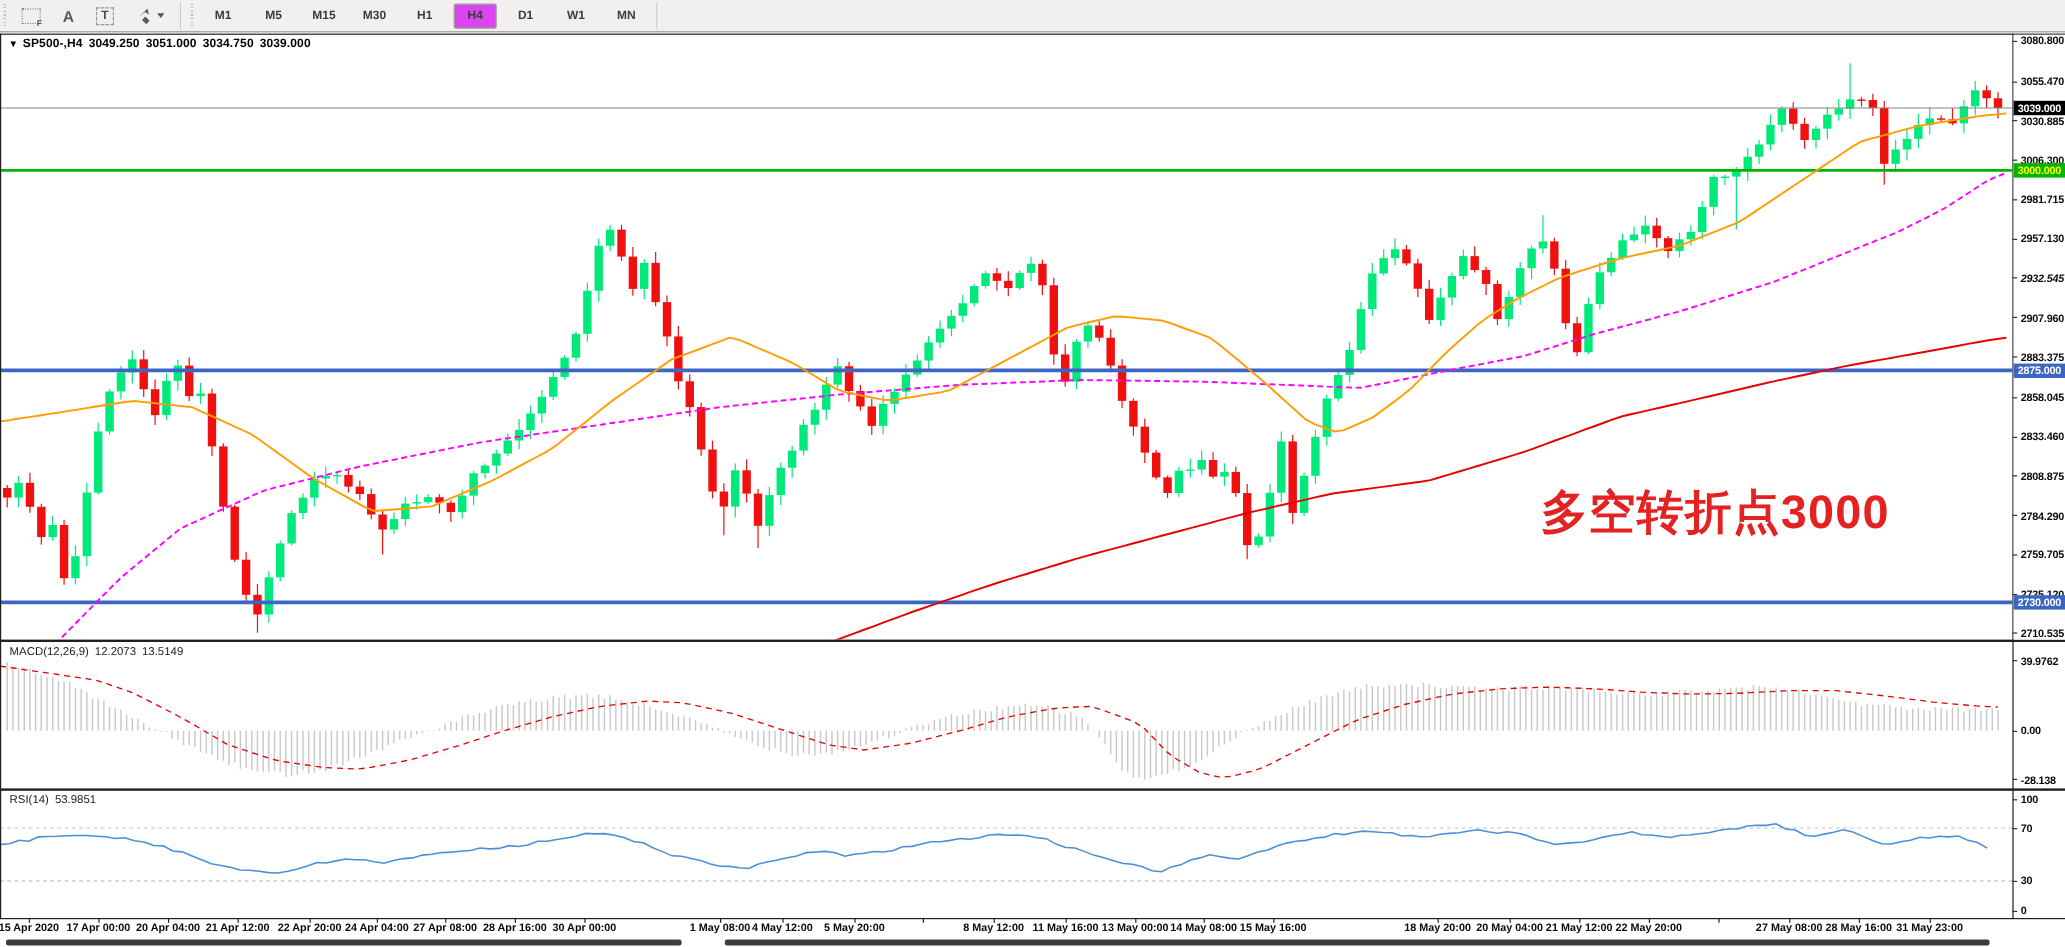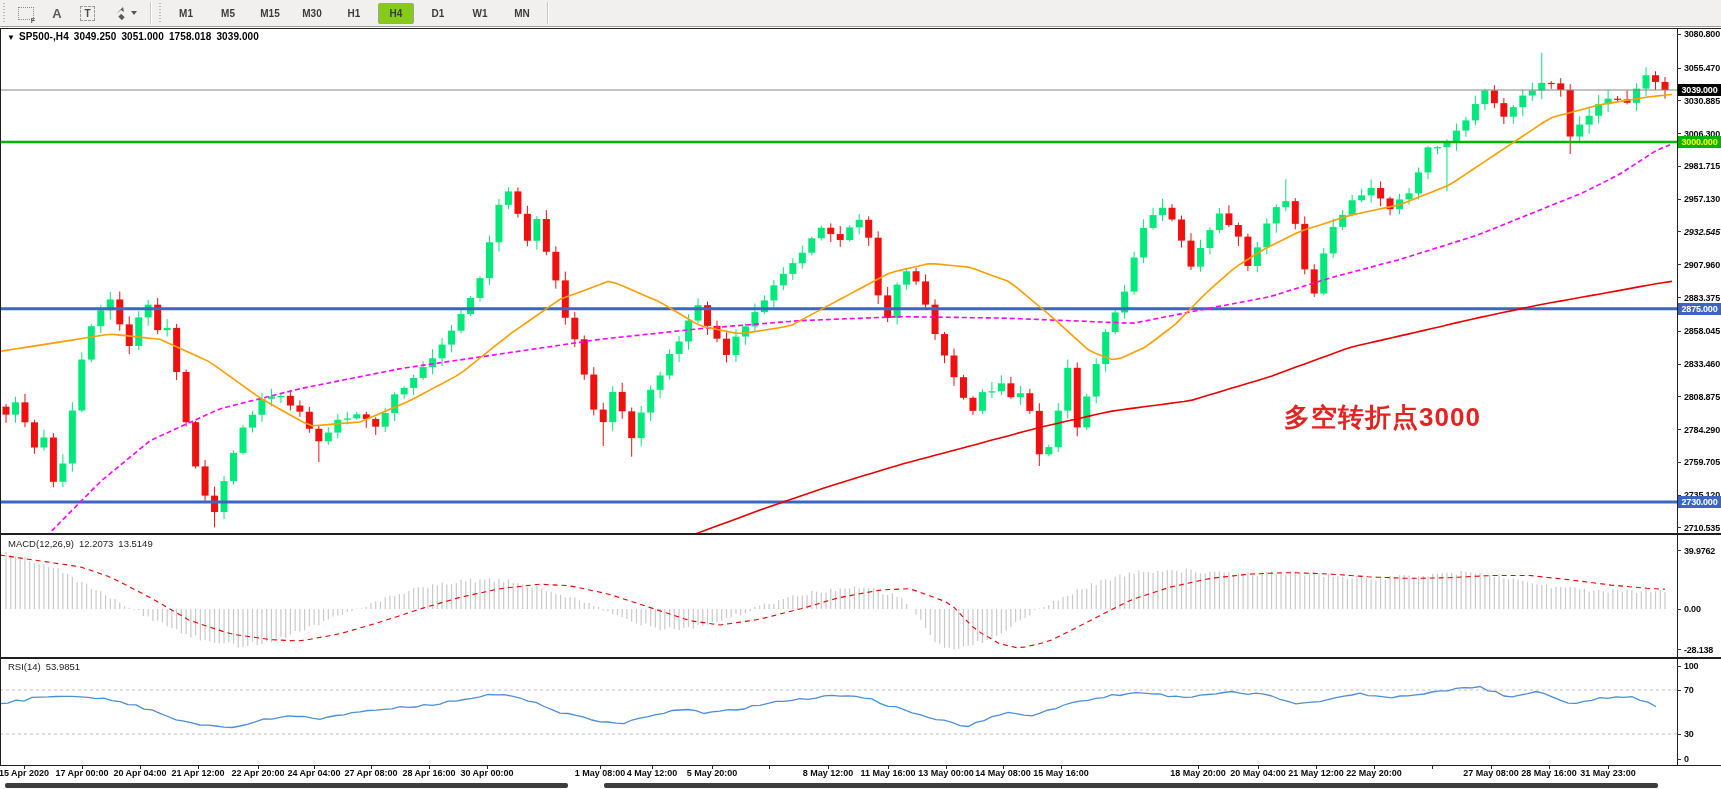--- a/index.html
+++ b/index.html
@@ -10,21 +10,21 @@
   
   #toolbar { position:absolute; left:0; top:0; width:1721px; height:27px;
              background:#f1f0ee; border-bottom:1px solid #9b9b9b; display:flex; align-items:center; }
   .drag-dots { width:4px; height:20px; margin:0 3px 0 2px;
                background:repeating-linear-gradient(#b9b9b9 0 1px, transparent 1px 3px);
                background-size:2px 100%; background-repeat:no-repeat; background-position:1px 0; }
   .tbtn { height:21px; min-width:24px; display:flex; align-items:center; justify-content:center;
           color:#3c3c3c; font-size:10px; font-weight:700; border:1px solid transparent;
           border-radius:2px; margin:0 2px; padding:0 6px; cursor:default; }
   .tbtn.tf { min-width:36px; margin:0 3px; }
-  .tbtn.active { background:#84cc16; border:1px solid #9f9f9f; }
+  .tbtn.active { background:#d946ef; border:1px solid #9f9f9f; }
   .vsep { width:2px; height:22px; border-left:1px solid #c9c9c9; border-right:1px solid #ffffff; margin:0 4px; }
   .gridf { position:relative; width:16px; height:13px; border:1px dotted #8a8a8a; }
   .gridf span { position:absolute; right:-2px; bottom:-5px; font-size:7px; color:#555; font-weight:700; }
   .boxT { width:15px; height:15px; border:1px dashed #999; display:flex; align-items:center;
           justify-content:center; font-size:10px; font-weight:700; color:#4a4a4a; }
   .iconA { font-size:13px; font-weight:700; color:#5a5a5a; }
   .caret { width:0; height:0; border-left:3.5px solid transparent; border-right:3.5px solid transparent;
            border-top:4px solid #555; margin-left:4px; }
 
   
@@ -40,21 +40,21 @@
             line-height:12px; text-align:center; transform:translateY(-50%); letter-spacing:-0.2px; }
 
   #symbol-header { position:absolute; left:7px; top:31px; font-size:10px; font-weight:700;
                    color:#000; letter-spacing:0.1px; }
   #symbol-header .tri { font-size:8px; margin-right:4px; }
   #symbol-header span { margin-right:5px; }
 
   .indic-label { position:absolute; left:8px; font-size:9.5px; font-weight:400; color:#1c1c1c; }
   .indic-label span { margin-right:5px; }
 
-  #annotation { position:absolute; left:1284px; top:400px; font-size:26px; font-weight:700;
+  #annotation { position:absolute; left:1284px; top:400px; font-size:39px; font-weight:700;
                 letter-spacing:1px; white-space:nowrap; }
 
   .ttick { position:absolute; top:768px; font-size:9px; font-weight:600; color:#0a0a0a;
            transform:translateX(-50%); white-space:nowrap; }
   .tmark { position:absolute; top:765px; width:1px; height:4px; background:#222; }
 
   #taskbar-strip1, #taskbar-strip2 { position:absolute; top:783px; height:5px; background:#3d3d3d; border-radius:2px; }
   #taskbar-strip1 { left:5px; width:563px; }
   #taskbar-strip2 { left:604px; width:1054px; }
 </style>
@@ -839,21 +839,21 @@
   <div class="panelborder" style="left:0;top:657px;width:1721px;height:2px;"></div>
   <div class="panelborder" style="left:0;top:765px;width:1721px;height:1px;"></div>
   <div class="panelborder" style="left:1677px;top:28px;width:1px;height:738px;"></div>
   <div class="panelborder" style="left:0;top:28px;width:1px;height:738px;"></div>
 
   <div id="price-axis" class="axis-area" style="top:29px;height:504px;"></div>
   <div id="macd-axis"></div>
   <div id="rsi-axis"></div>
 
   <div id="symbol-header">
-    <span class="tri">▼</span><span>SP500-,H4</span><span>3049.250</span><span>3051.000</span><span>1758.018</span><span>3039.000</span>
+    <span class="tri">▼</span><span>SP500-,H4</span><span>3049.250</span><span>3051.000</span><span>3034.750</span><span>3039.000</span>
   </div>
 
   <div class="indic-label" style="top:538px;">
     <span>MACD(12,26,9)</span><span>12.2073</span><span>13.5149</span>
   </div>
   <div class="indic-label" style="top:661px;">
     <span>RSI(14)</span><span>53.9851</span>
   </div>
 
   <div id="annotation" style="color: rgb(228, 34, 34);">多空转折点3000</div>

